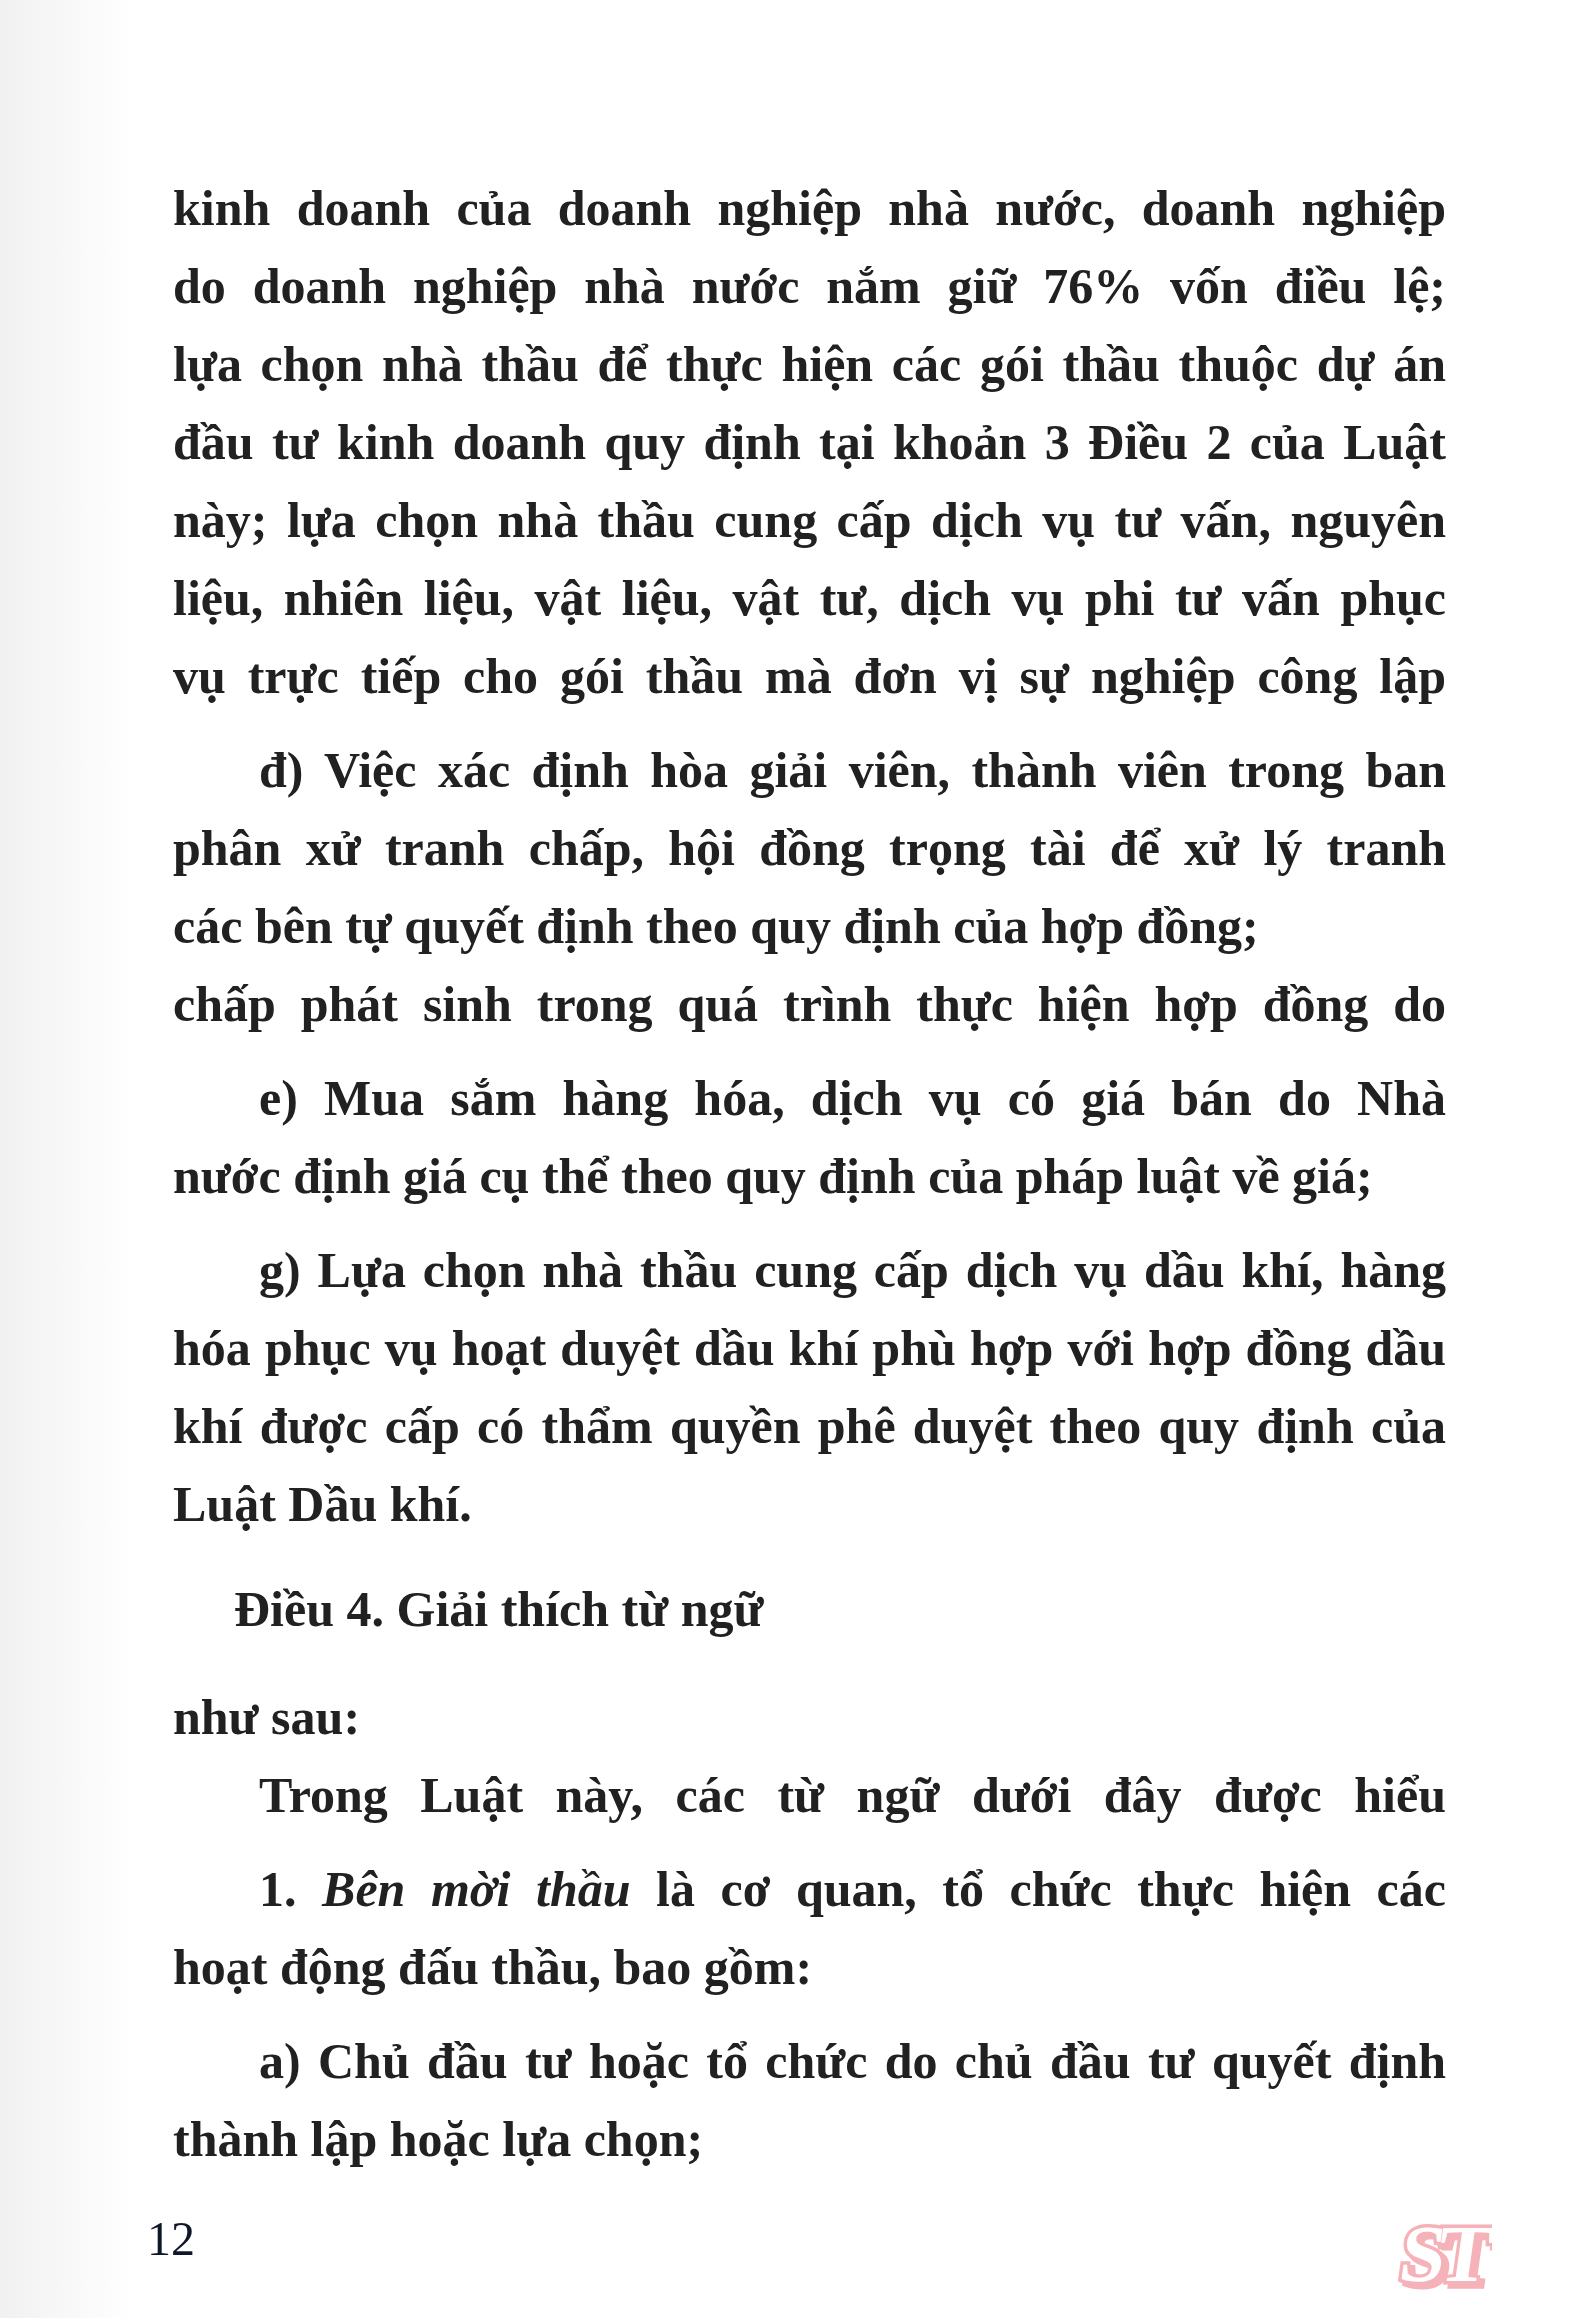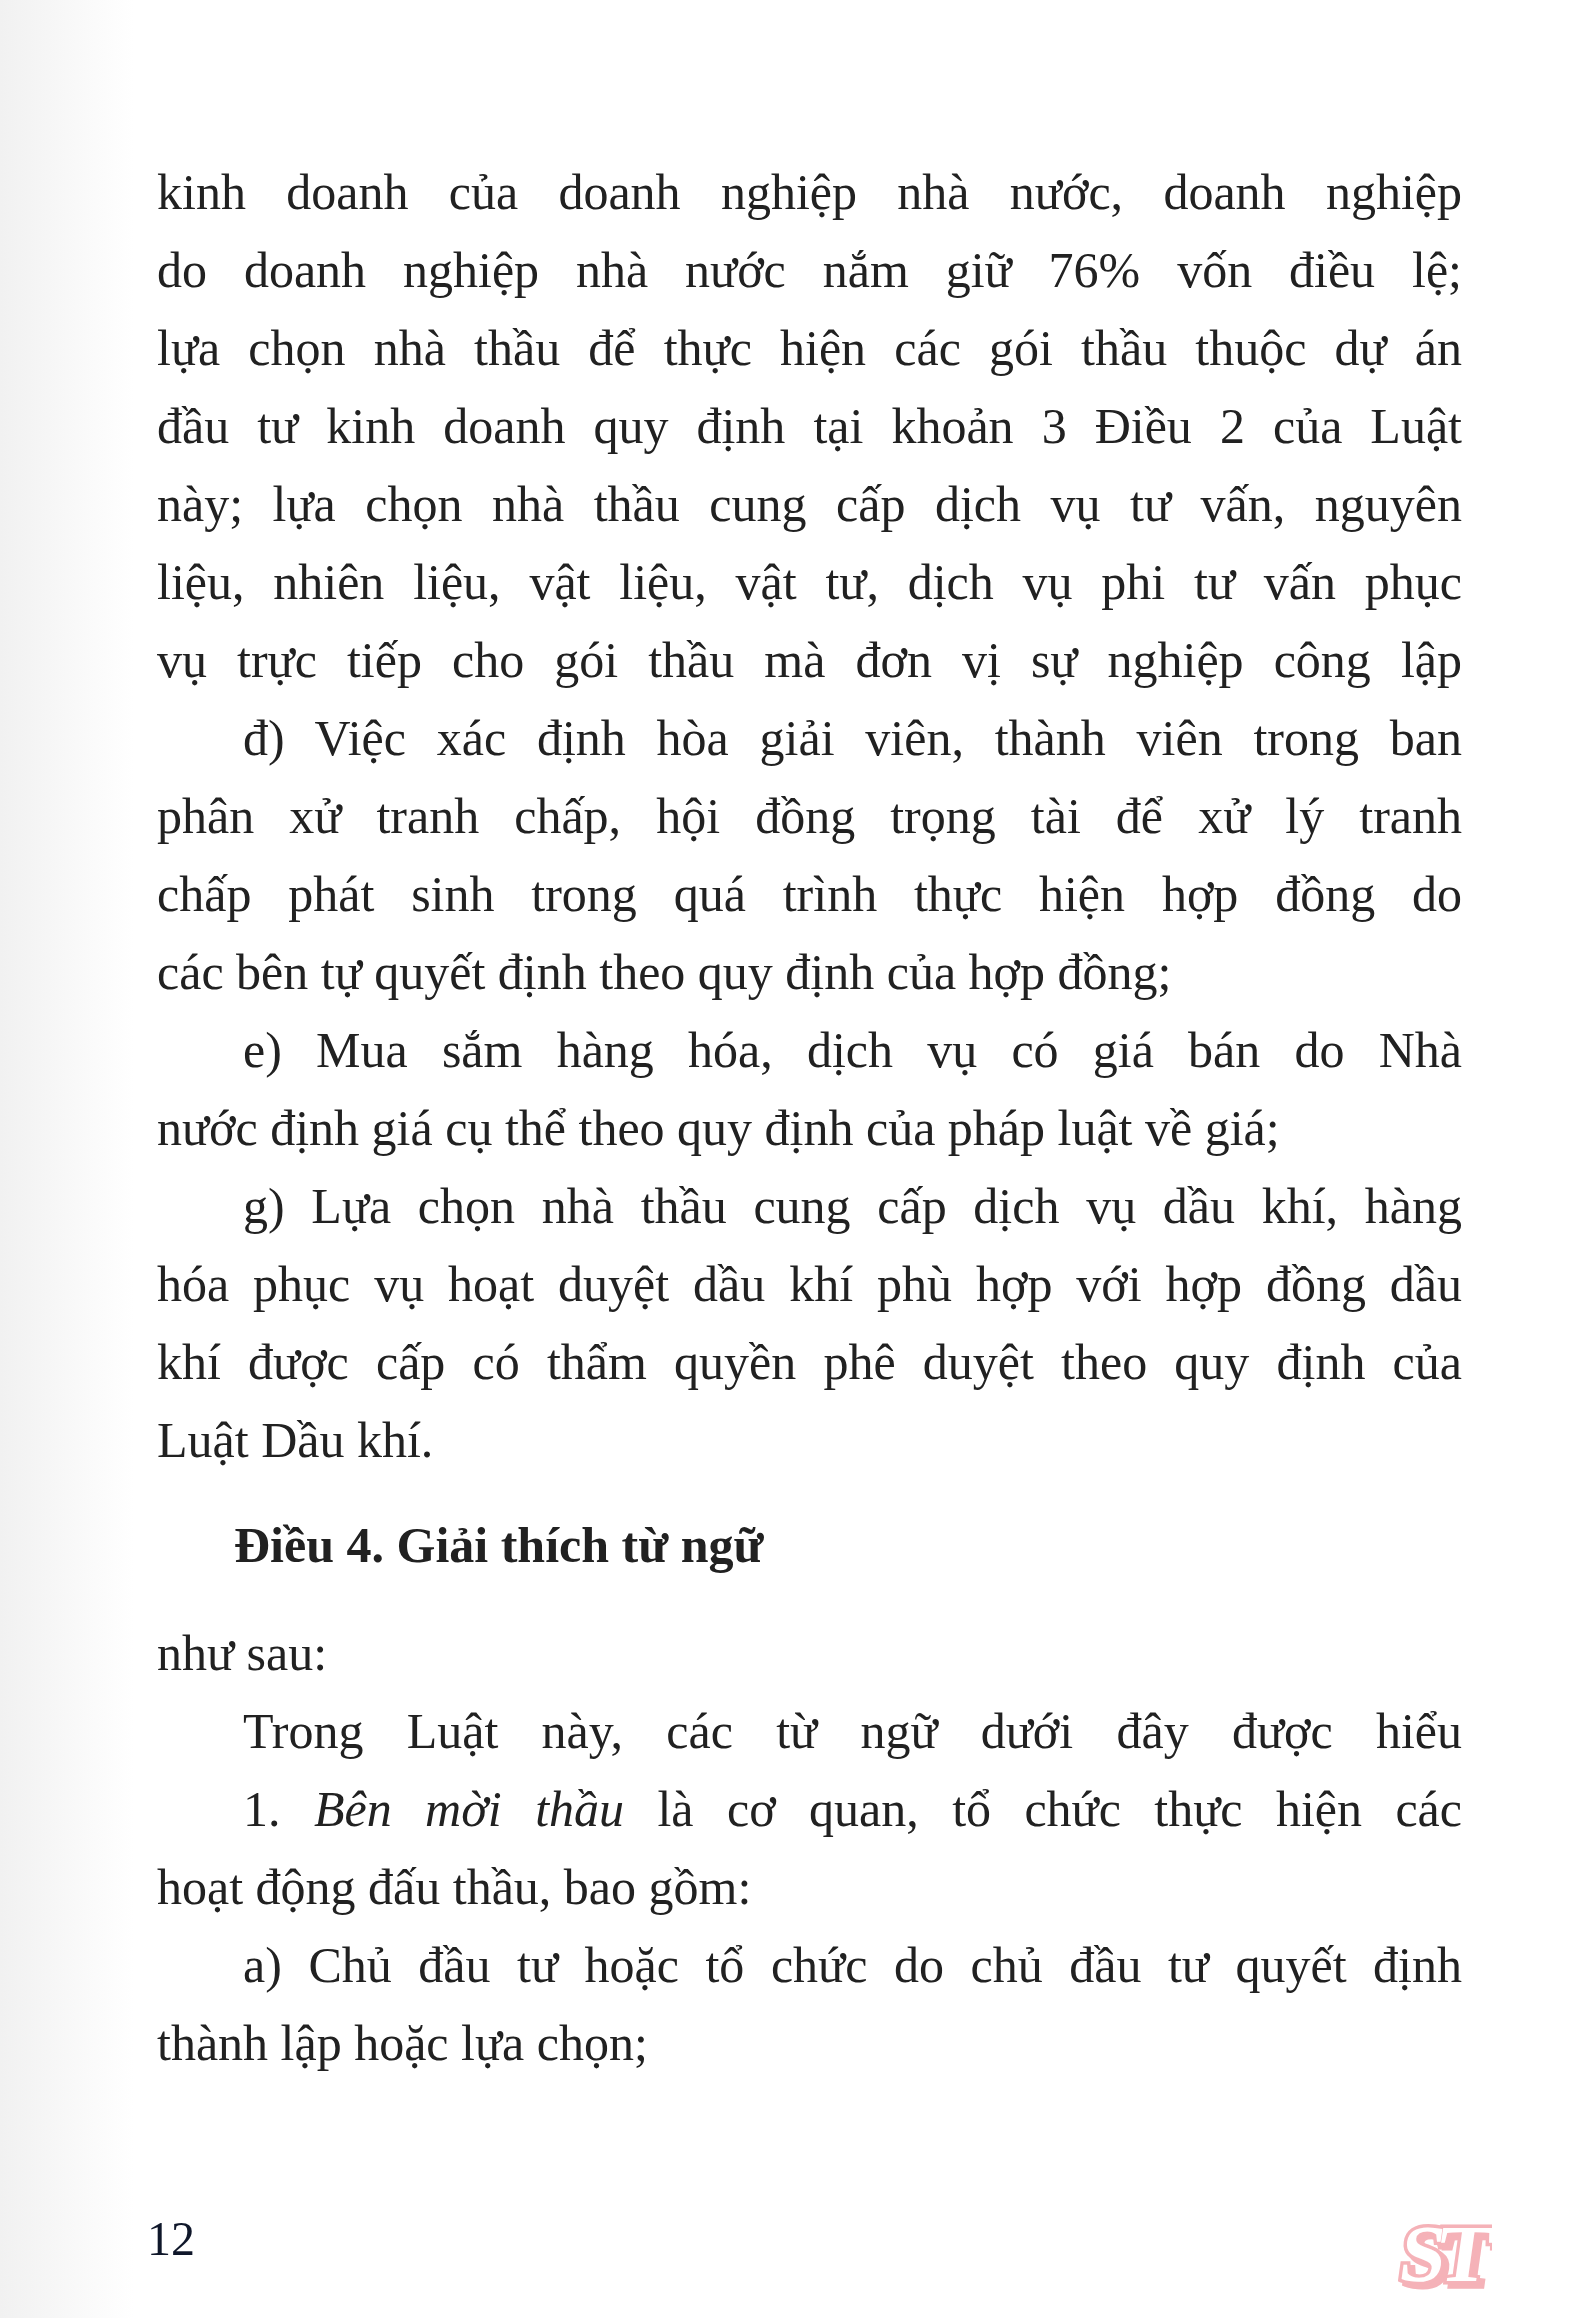--- a/index.html
+++ b/index.html
@@ -22,21 +22,21 @@
     pointer-events: none;
   }
   .text-block {
     position: absolute;
     left: 157px;
     top: 153px;
     width: 1305px;
     font-size: 50px;
     line-height: 78px;
   }
-  .para { margin: 0; }
+  .para { margin: 16px; font-weight: bold; }
   .line {
     text-align: justify;
     text-align-last: justify;
     white-space: normal;
   }
   .line.last { text-align-last: left; }
   .line.indent { text-indent: 86px; }
   .heading { font-weight: bold; margin: 27px 0 30px 0; }
   .heading .line { text-indent: 77px; }
   em { font-style: italic; }
@@ -68,22 +68,22 @@
         <div class="line"><span>do doanh nghiệp nhà nước nắm giữ 76% vốn điều lệ;</span></div>
         <div class="line"><span>lựa chọn nhà thầu để thực hiện các gói thầu thuộc dự án</span></div>
         <div class="line"><span>đầu tư kinh doanh quy định tại khoản 3 Điều 2 của Luật</span></div>
         <div class="line"><span>này; lựa chọn nhà thầu cung cấp dịch vụ tư vấn, nguyên</span></div>
         <div class="line"><span>liệu, nhiên liệu, vật liệu, vật tư, dịch vụ phi tư vấn phục</span></div>
         <div class="line"><span>vụ trực tiếp cho gói thầu mà đơn vị sự nghiệp công lập</span></div>
       </div>
       <div class="para">
         <div class="line indent"><span>đ) Việc xác định hòa giải viên, thành viên trong ban</span></div>
         <div class="line"><span>phân xử tranh chấp, hội đồng trọng tài để xử lý tranh</span></div>
+        <div class="line last"><span>các bên tự quyết định theo quy định của hợp đồng;</span></div>
         <div class="line"><span>chấp phát sinh trong quá trình thực hiện hợp đồng do</span></div>
-        <div class="line last"><span>các bên tự quyết định theo quy định của hợp đồng;</span></div>
       </div>
       <div class="para">
         <div class="line indent"><span>e) Mua sắm hàng hóa, dịch vụ có giá bán do Nhà</span></div>
         <div class="line last"><span>nước định giá cụ thể theo quy định của pháp luật về giá;</span></div>
       </div>
       <div class="para">
         <div class="line indent"><span>g) Lựa chọn nhà thầu cung cấp dịch vụ dầu khí, hàng</span></div>
         <div class="line"><span>hóa phục vụ hoạt duyệt dầu khí phù hợp với hợp đồng dầu</span></div>
         <div class="line"><span>khí được cấp có thẩm quyền phê duyệt theo quy định của</span></div>
         <div class="line last"><span>Luật Dầu khí.</span></div>

